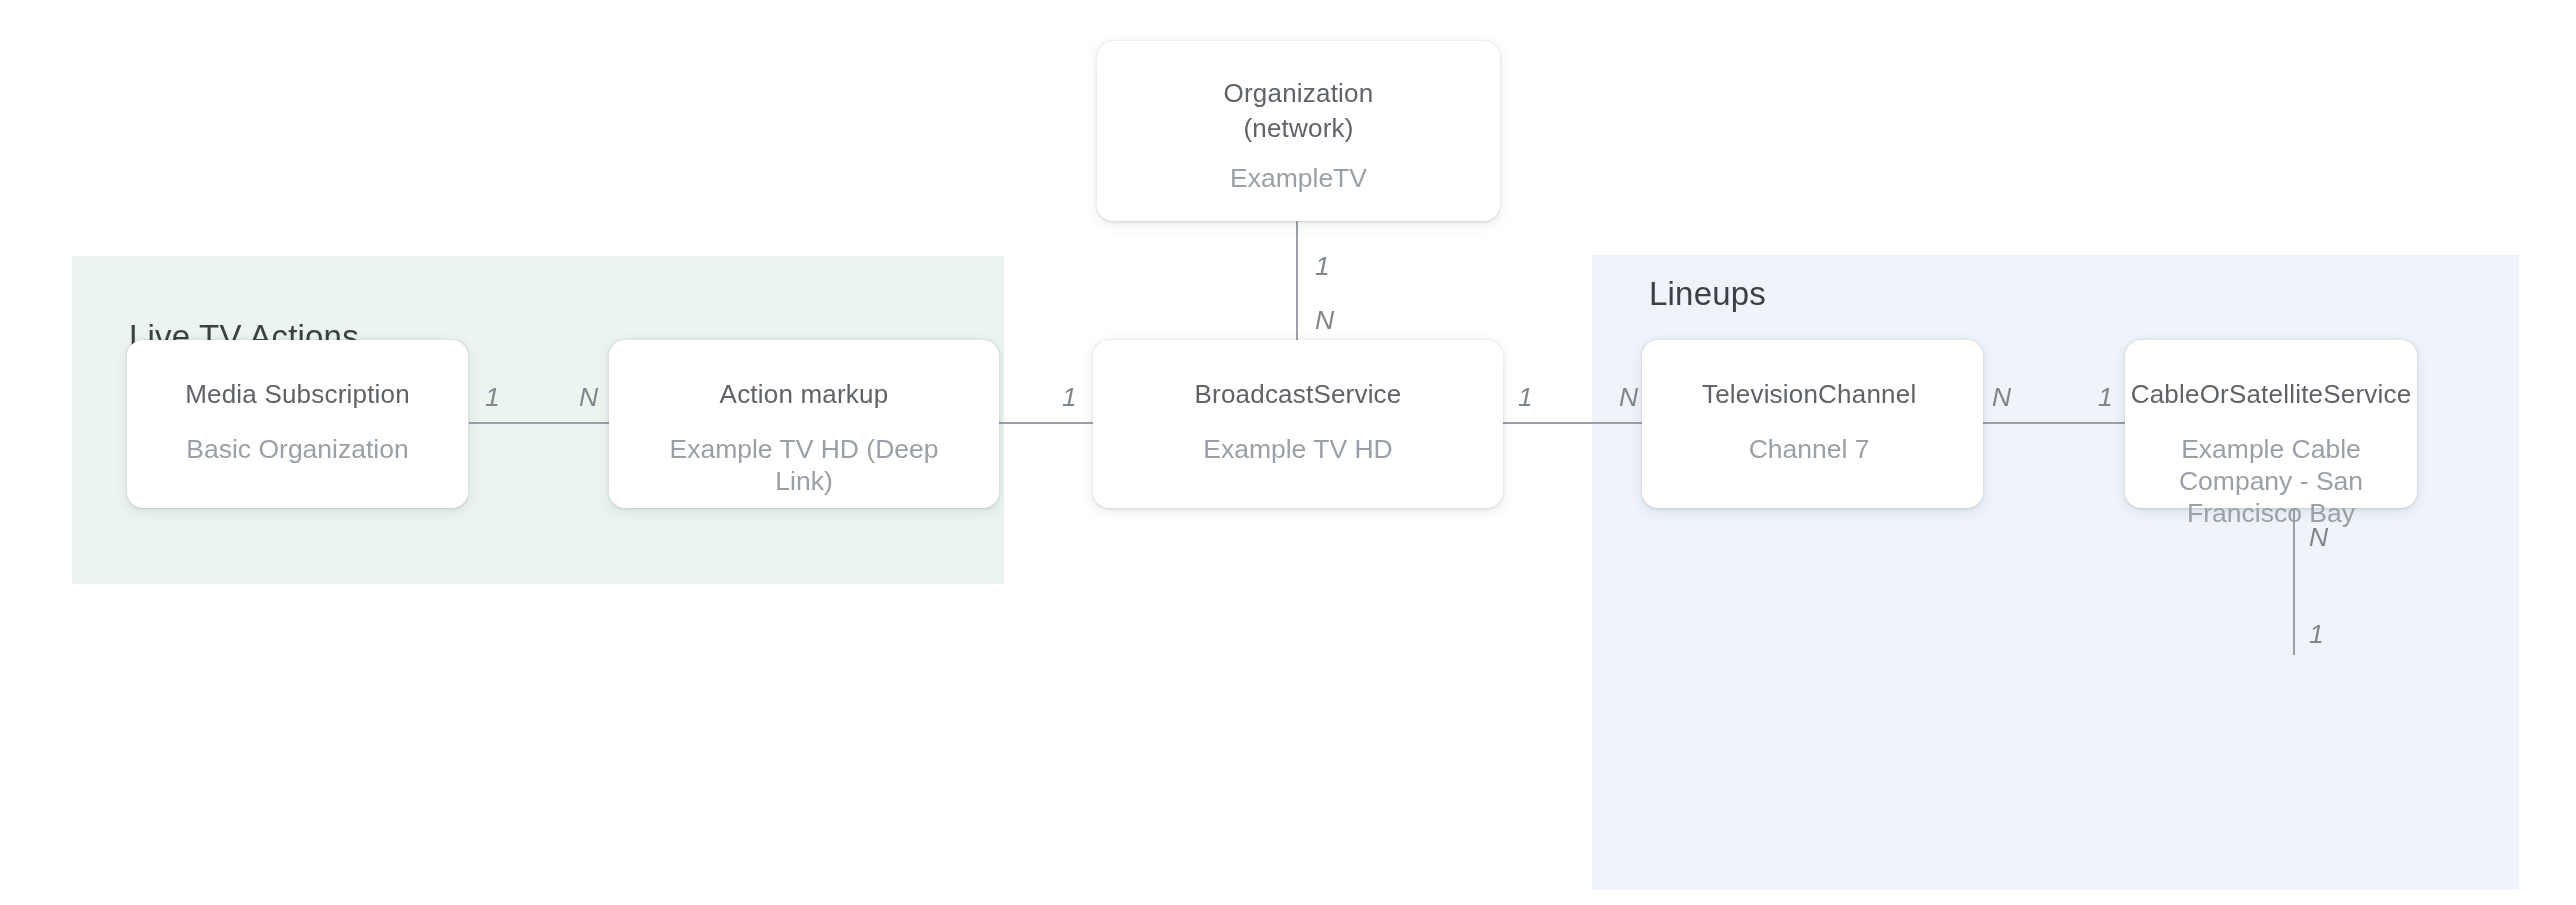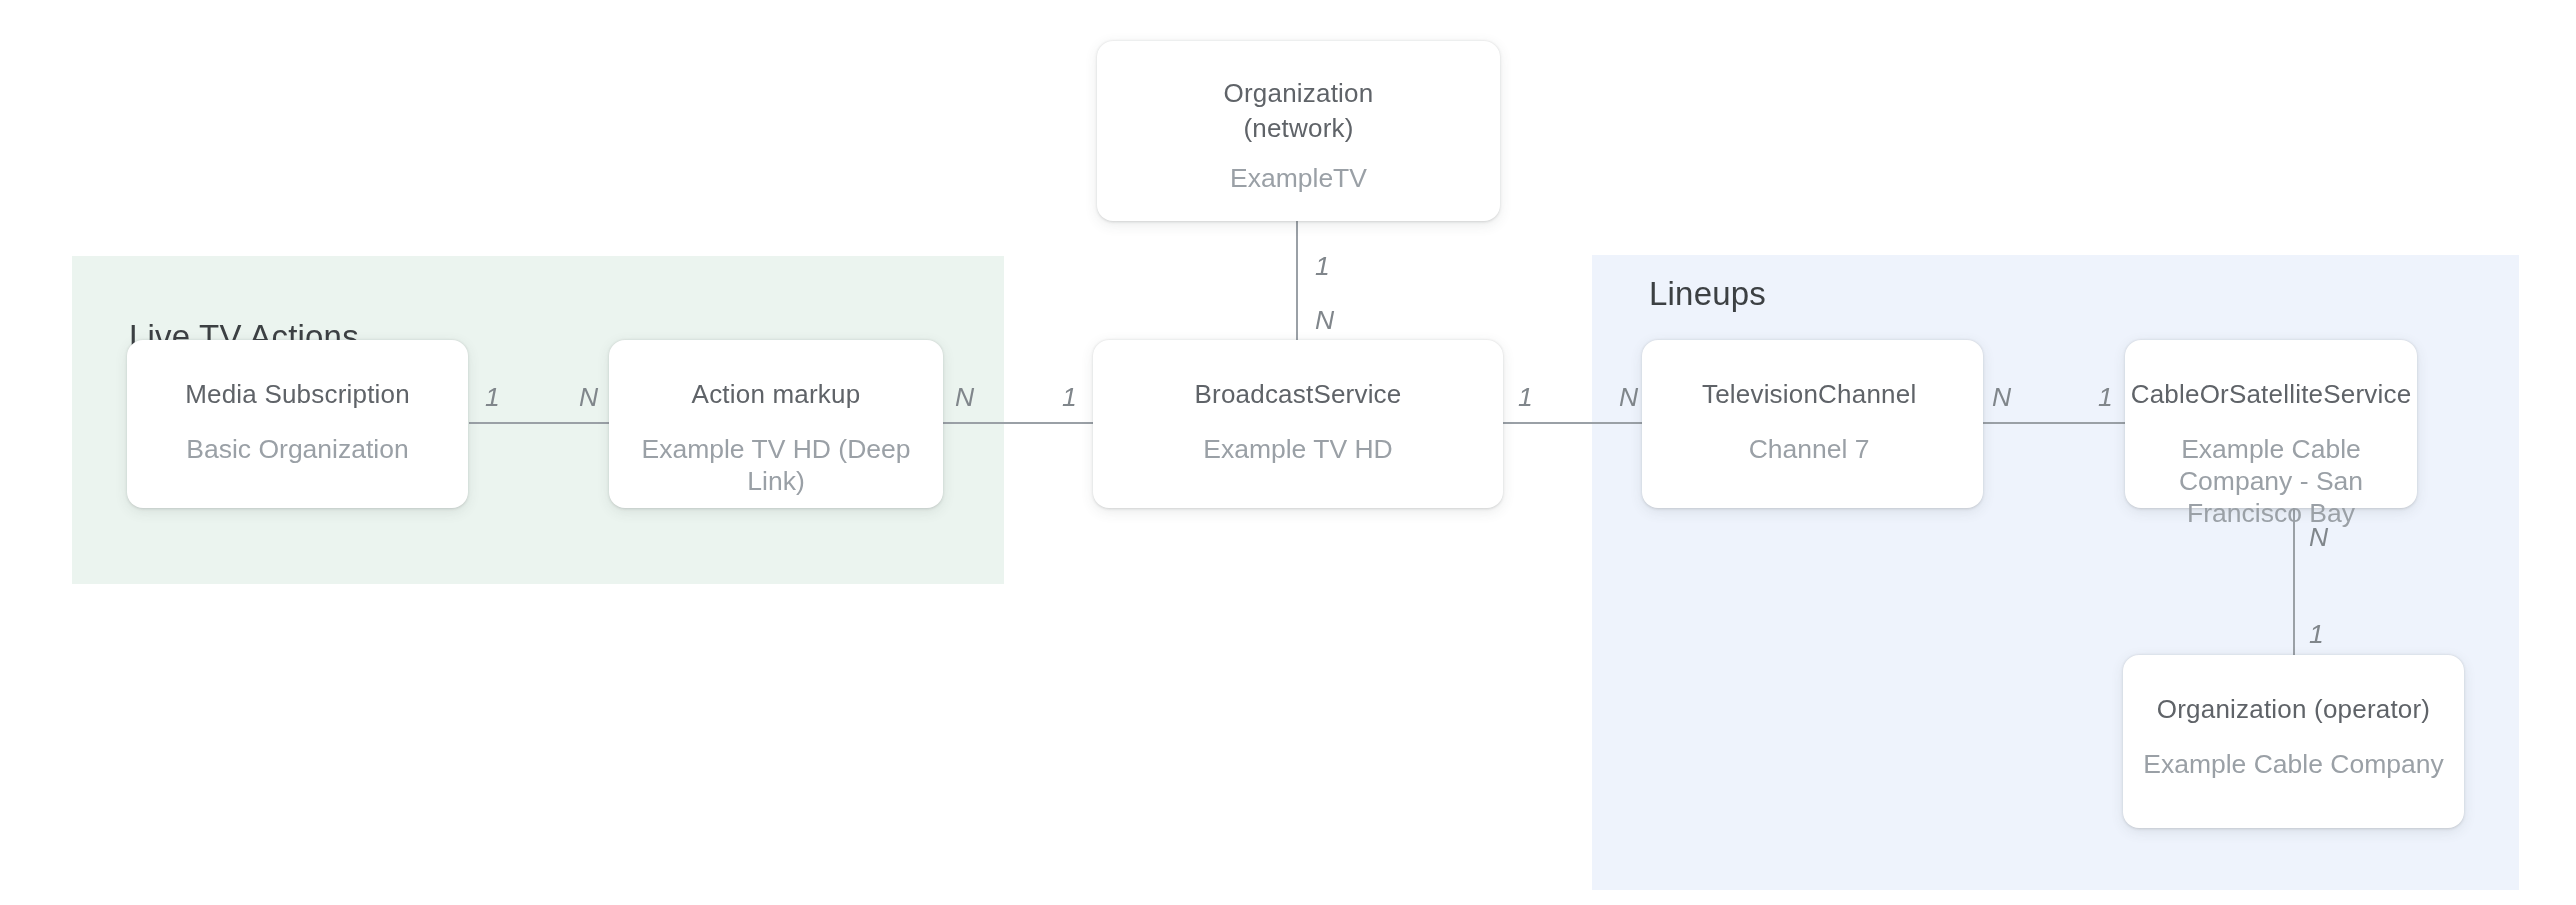--- a/index.html
+++ b/index.html
@@ -96,21 +96,21 @@
   .node-subtitle {
     margin-top: 21px;
     font-size: 26.5px;
     line-height: 32px;
     color: #9aa0a6;
     max-width: 301px;
   }
   .n-org-net   { left: 1097px; top: 41px;  width: 403px; height: 180px; padding-top: 35px; }
   .n-org-net .node-subtitle { margin-top: 16px; }
   .n-media     { left: 127px;  top: 340px; width: 341px; height: 168px; }
-  .n-action    { left: 609px;  top: 340px; width: 334px; height: 168px; }
+  .n-action    { left: 609px;  top: 340px; width: 390px; height: 168px; }
   .n-action .node-subtitle { max-width: 318px; }
   .n-broadcast { left: 1093px; top: 340px; width: 410px; height: 168px; }
   .n-tv        { left: 1642px; top: 340px; width: 341px; height: 168px; padding-left: 11px; }
   .n-cable     { left: 2125px; top: 340px; width: 292px; height: 168px; }
   .n-cable .node-subtitle { max-width: 292px; }
   .n-op-org    { left: 2123px; top: 655px; width: 341px; height: 173px; }
 </style>
 </head>
 <body>
 
@@ -173,19 +173,15 @@
   <div class="node n-tv">
     <div class="node-title">TelevisionChannel</div>
     <div class="node-subtitle">Channel 7</div>
   </div>
 
   <div class="node n-cable">
     <div class="node-title">CableOrSatelliteService</div>
     <div class="node-subtitle">Example Cable Company - San Francisco Bay</div>
   </div>
 
-  <div class="node n-op-org">
-    <div class="node-title">Organization (operator)</div>
-    <div class="node-subtitle">Example Cable Company</div>
-  </div>
 
 </div>
 
 
 </body></html>

